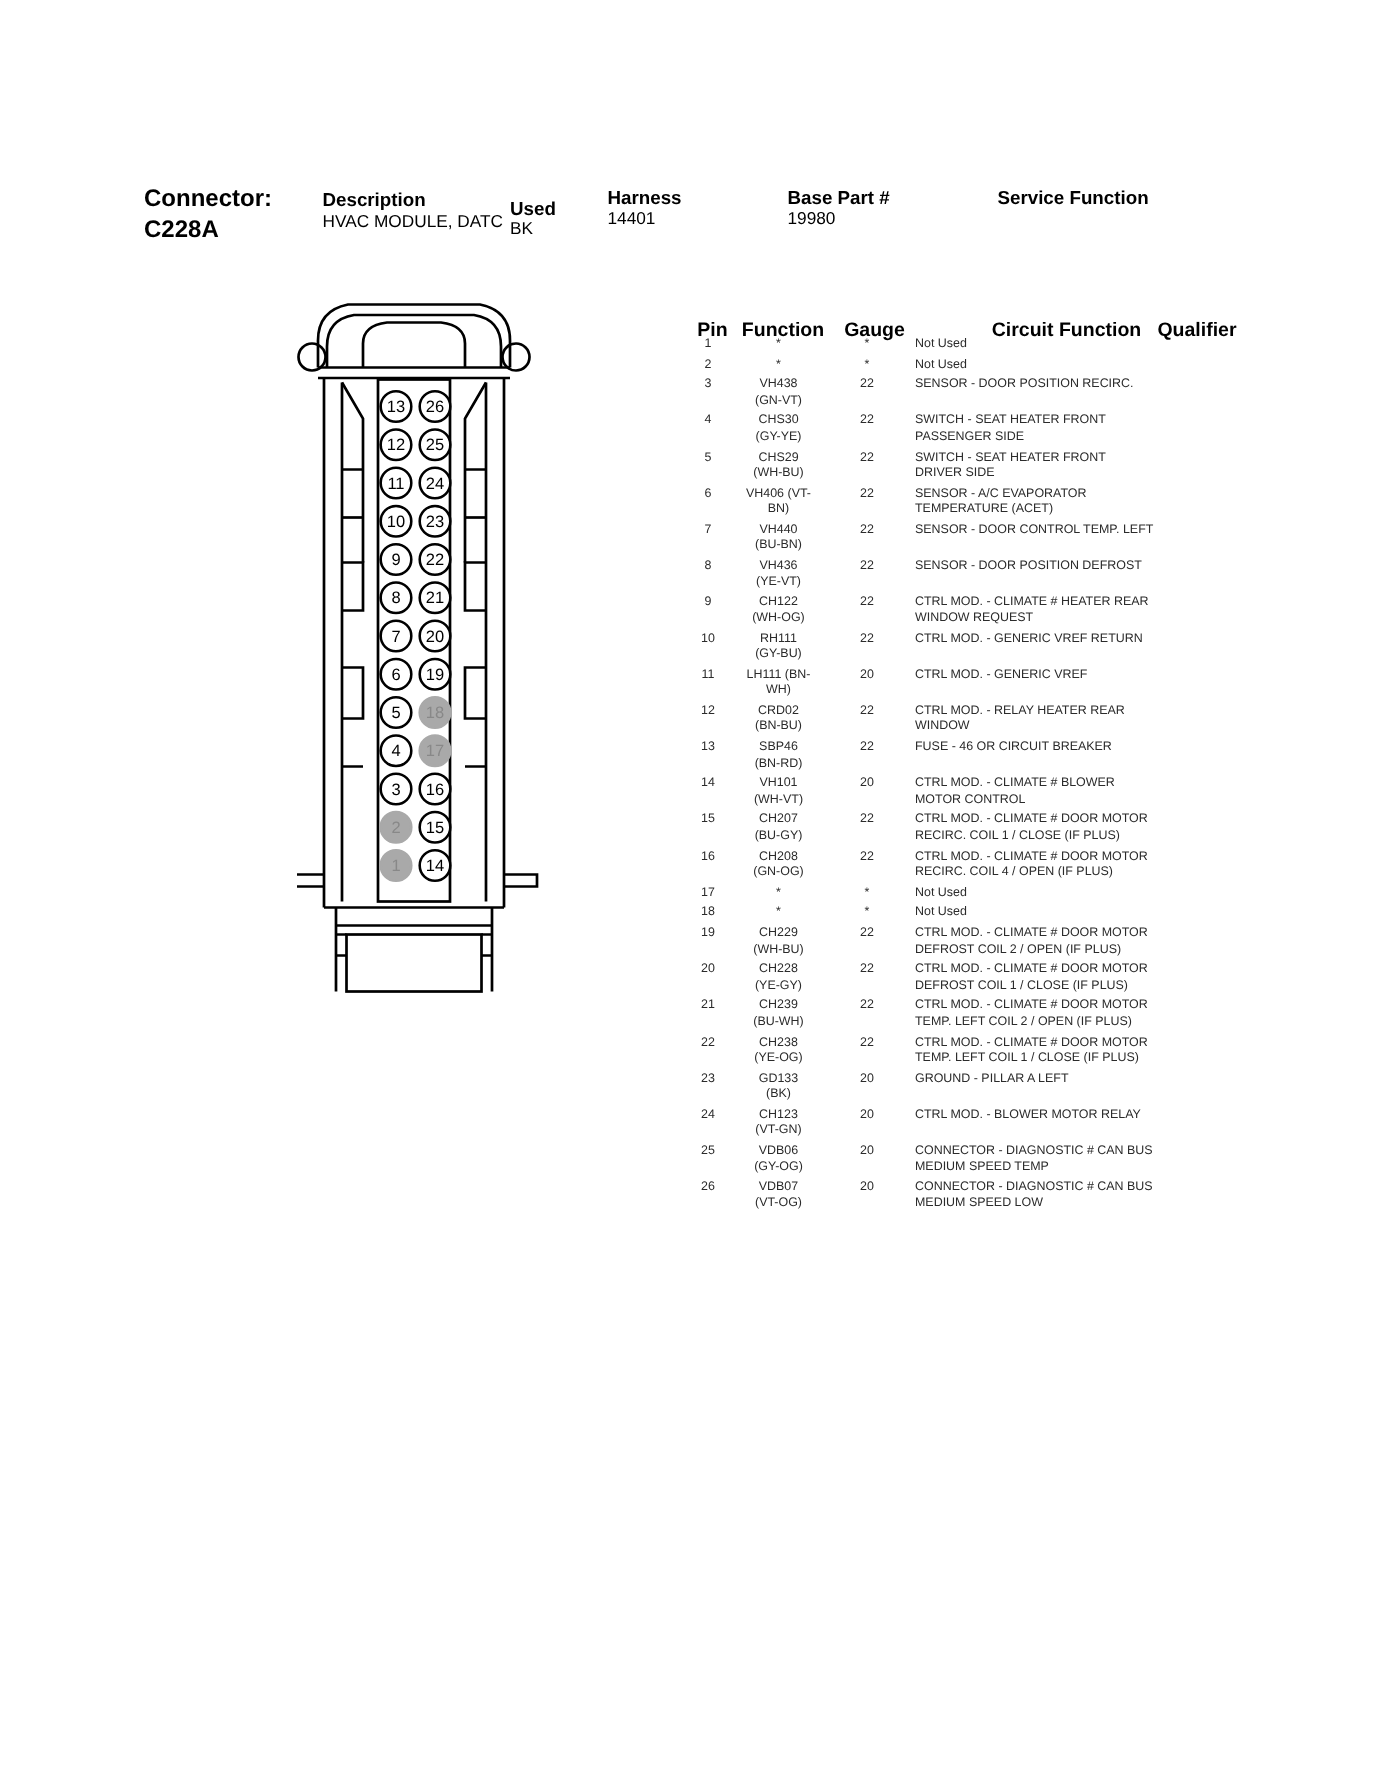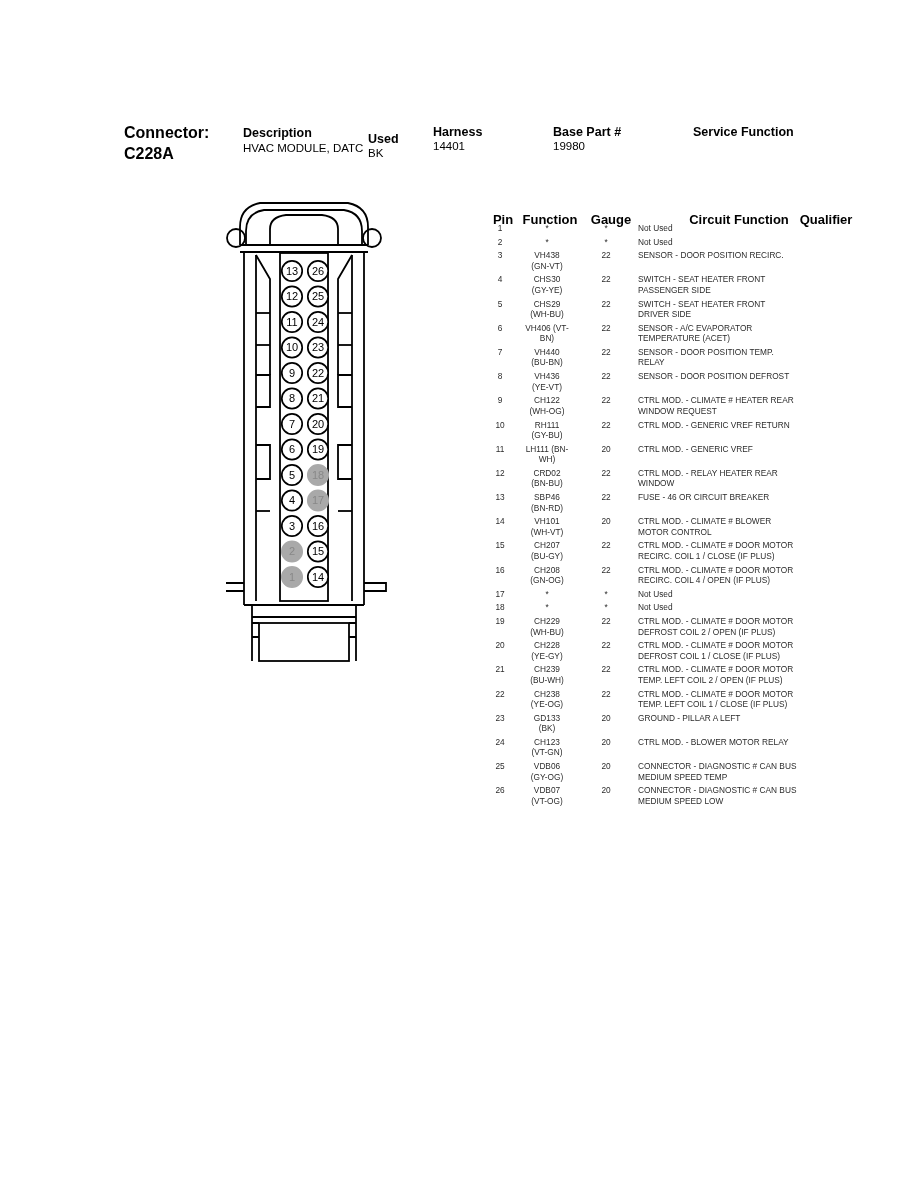--- a/index.html
+++ b/index.html
@@ -14,21 +14,20 @@
     font-family: "Liberation Sans", sans-serif;
     color: #000000;
     overflow: hidden;
   }
   .page {
     position: absolute;
     left: 0; top: 0;
     width: 872px;
     height: 1188px;
     background: #ffffff;
-    margin-left: 28px;
   }
 
   
   .header {
     position: absolute;
     left: 0;
     top: 124px;
     width: 918px;
     height: 60px;
   }
@@ -356,21 +355,21 @@
           <span class="c c-pin">6</span>
           <span class="c c-circuit">VH406 (VT-<span class="ckt-color">BN)</span></span>
           <span class="c c-gauge">22</span>
           <span class="c c-function">SENSOR - A/C EVAPORATOR TEMPERATURE (ACET)</span>
           <span class="c c-qualifier"></span>
         </div>
         <div class="row" style="height: 23.2px;">
           <span class="c c-pin">7</span>
           <span class="c c-circuit">VH440<span class="ckt-color">(BU-BN)</span></span>
           <span class="c c-gauge">22</span>
-          <span class="c c-function">SENSOR - DOOR POSITION TEMP. RELAY</span>
+          <span class="c c-function">SENSOR - DOOR CONTROL TEMP. LEFT</span>
           <span class="c c-qualifier"></span>
         </div>
         <div class="row" style="height: 23.2px;">
           <span class="c c-pin">8</span>
           <span class="c c-circuit">VH436<span class="ckt-color">(YE-VT)</span></span>
           <span class="c c-gauge">22</span>
           <span class="c c-function">SENSOR - DOOR POSITION DEFROST</span>
           <span class="c c-qualifier"></span>
         </div>
         <div class="row" style="height: 23.2px;">

